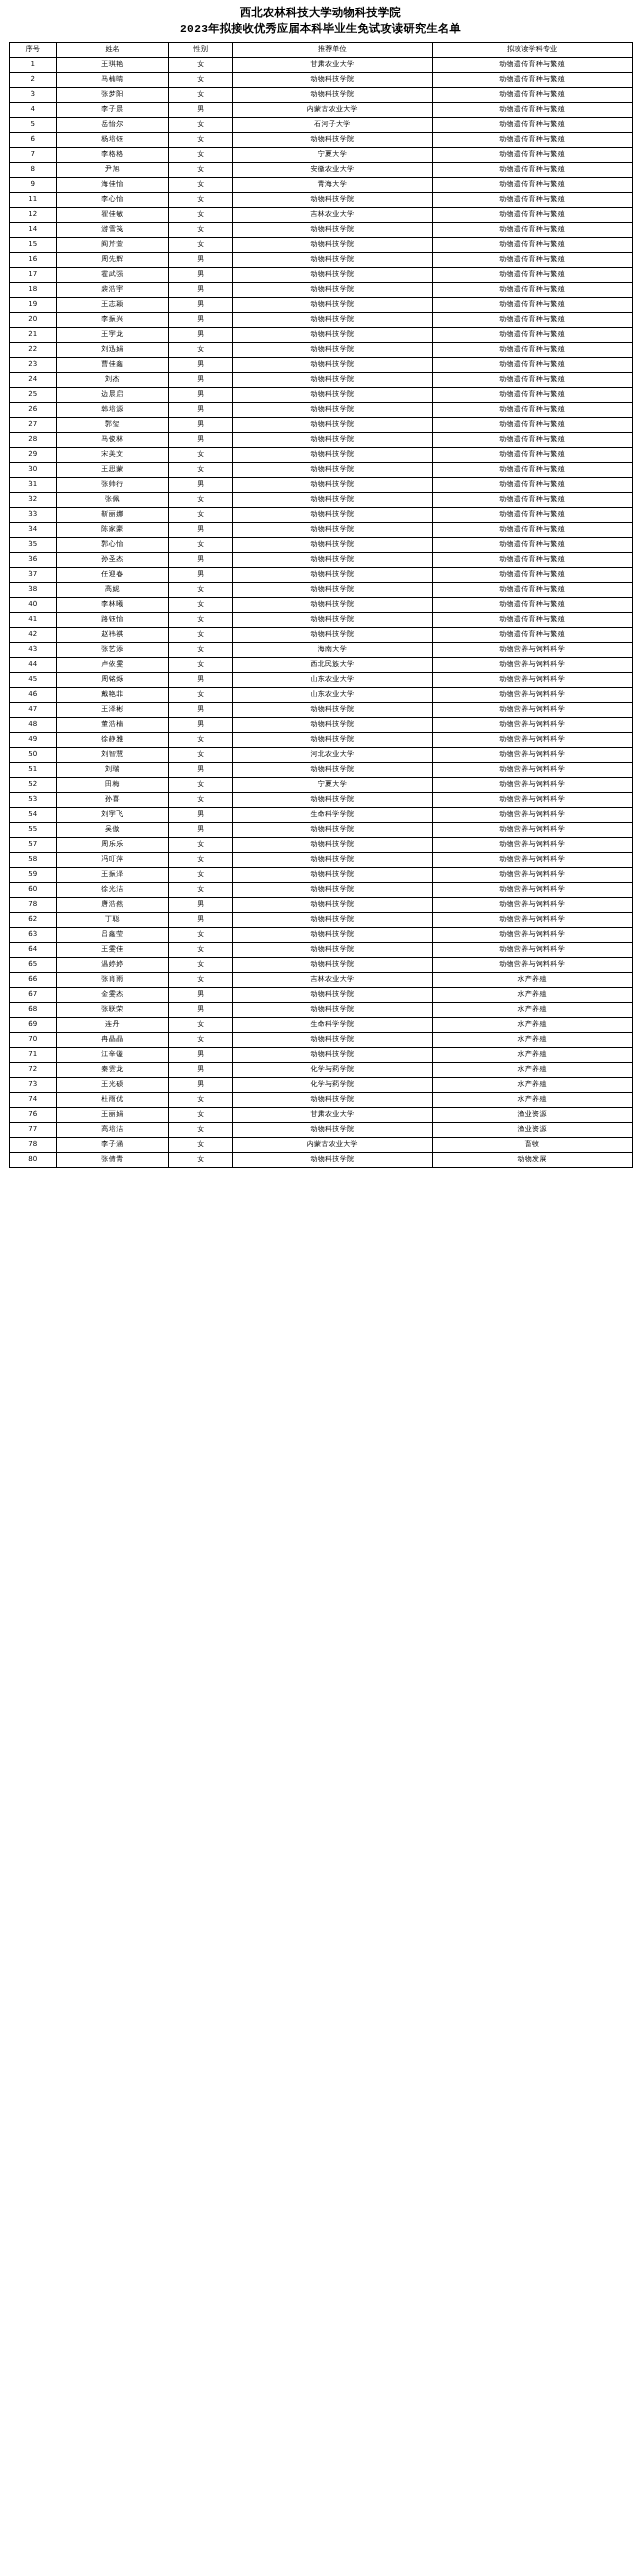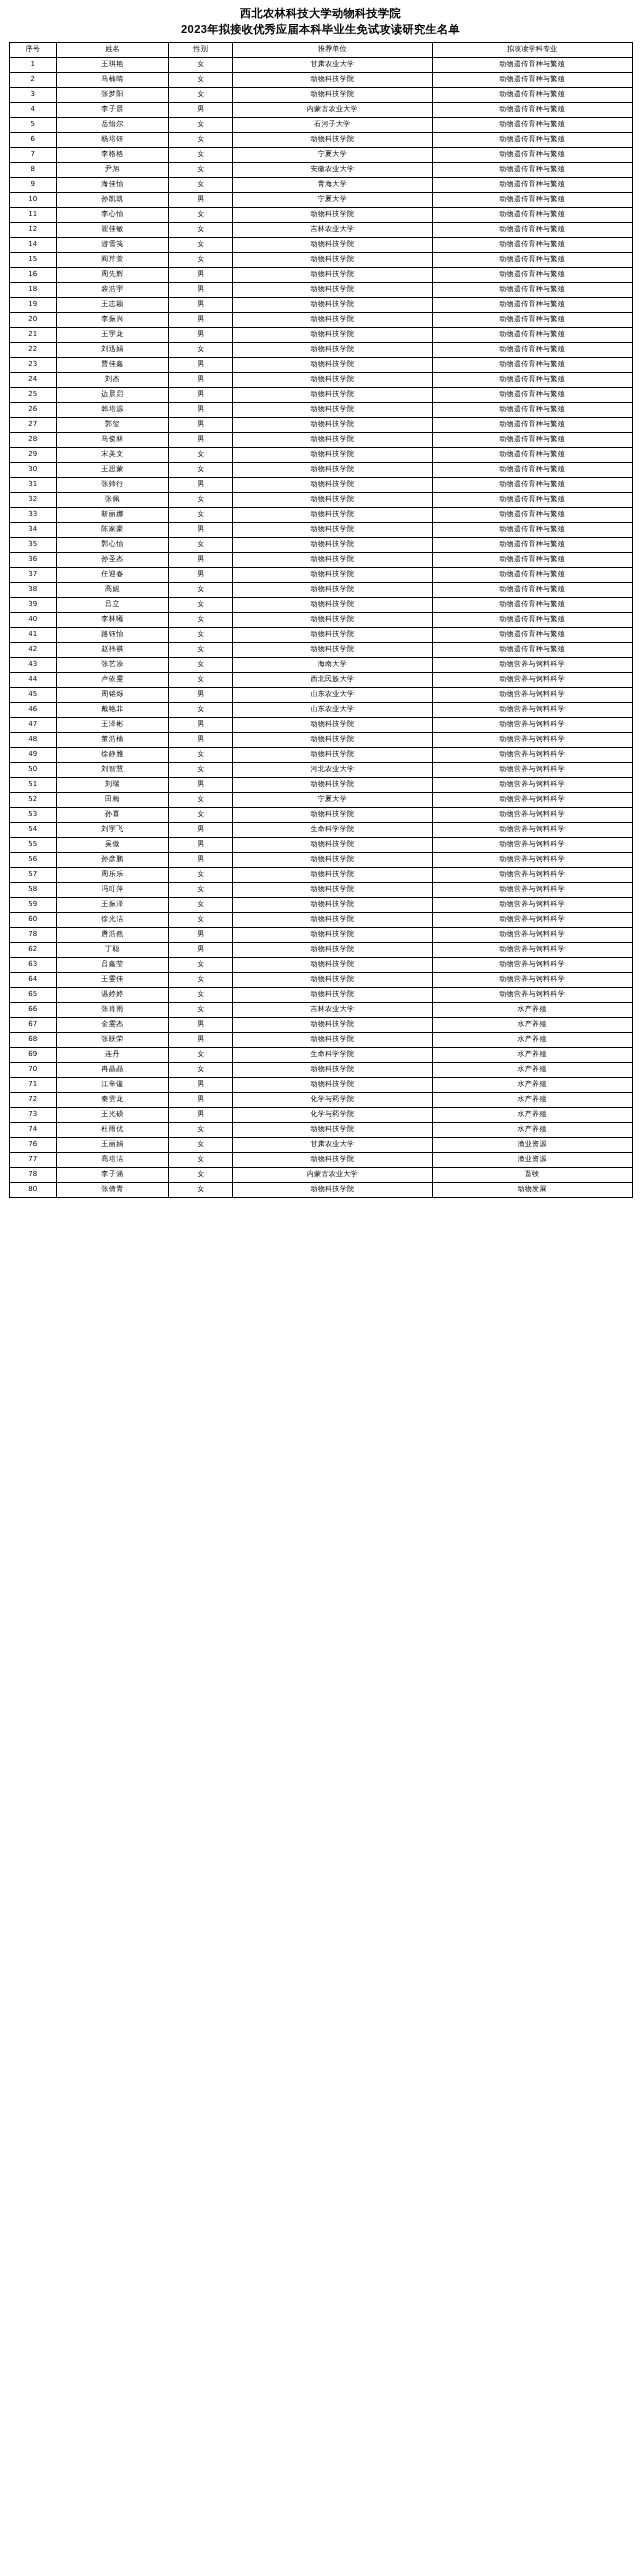--- a/index.html
+++ b/index.html
@@ -16,21 +16,21 @@
     width: 641px;
     box-sizing: border-box;
     padding: 5.3px 0 3.2px 0;
   }
   .title-block {
     text-align: center;
     margin: 0 auto 4.3px auto;
     width: 100%;
   }
   .title-line {
-    font-family: Liberation Sans, sans-serif;
+    font-family: Liberation Mono, monospace;
     font-weight: bold;
     font-size: 11.2px;
     line-height: 16px;
     letter-spacing: 0.3px;
     color: #000;
   }
   table.roster {
     border-collapse: collapse;
     width: 624px;
     margin: 0 auto;
@@ -145,27 +145,20 @@
           <td class="major">动物遗传育种与繁殖</td>
         </tr>
         <tr>
           <td class="idx">9</td>
           <td class="name">海佳怡</td>
           <td class="sex">女</td>
           <td class="unit">青海大学</td>
           <td class="major">动物遗传育种与繁殖</td>
         </tr>
         <tr>
-          <td class="idx">10</td>
-          <td class="name">孙凯凯</td>
-          <td class="sex">男</td>
-          <td class="unit">宁夏大学</td>
-          <td class="major">动物遗传育种与繁殖</td>
-        </tr>
-        <tr>
           <td class="idx">11</td>
           <td class="name">李心怡</td>
           <td class="sex">女</td>
           <td class="unit">动物科技学院</td>
           <td class="major">动物遗传育种与繁殖</td>
         </tr>
         <tr>
           <td class="idx">12</td>
           <td class="name">翟佳敏</td>
           <td class="sex">女</td>
@@ -187,20 +180,27 @@
           <td class="major">动物遗传育种与繁殖</td>
         </tr>
         <tr>
           <td class="idx">16</td>
           <td class="name">周先辉</td>
           <td class="sex">男</td>
           <td class="unit">动物科技学院</td>
           <td class="major">动物遗传育种与繁殖</td>
         </tr>
         <tr>
+          <td class="idx">17</td>
+          <td class="name">霍武强</td>
+          <td class="sex">男</td>
+          <td class="unit">动物科技学院</td>
+          <td class="major">动物遗传育种与繁殖</td>
+        </tr>
+        <tr>
           <td class="idx">18</td>
           <td class="name">裴浩宇</td>
           <td class="sex">男</td>
           <td class="unit">动物科技学院</td>
           <td class="major">动物遗传育种与繁殖</td>
         </tr>
         <tr>
           <td class="idx">19</td>
           <td class="name">王志颖</td>
           <td class="sex">男</td>
@@ -334,27 +334,20 @@
           <td class="major">动物遗传育种与繁殖</td>
         </tr>
         <tr>
           <td class="idx">38</td>
           <td class="name">高妮</td>
           <td class="sex">女</td>
           <td class="unit">动物科技学院</td>
           <td class="major">动物遗传育种与繁殖</td>
         </tr>
         <tr>
-          <td class="idx">39</td>
-          <td class="name">吕立</td>
-          <td class="sex">女</td>
-          <td class="unit">动物科技学院</td>
-          <td class="major">动物遗传育种与繁殖</td>
-        </tr>
-        <tr>
           <td class="idx">40</td>
           <td class="name">李林曦</td>
           <td class="sex">女</td>
           <td class="unit">动物科技学院</td>
           <td class="major">动物遗传育种与繁殖</td>
         </tr>
         <tr>
           <td class="idx">41</td>
           <td class="name">路钰怡</td>
           <td class="sex">女</td>
@@ -448,27 +441,20 @@
         <tr>
           <td class="idx">54</td>
           <td class="name">刘宇飞</td>
           <td class="sex">男</td>
           <td class="unit">生命科学学院</td>
           <td class="major">动物营养与饲料科学</td>
         </tr>
         <tr>
           <td class="idx">55</td>
           <td class="name">吴傲</td>
-          <td class="sex">男</td>
-          <td class="unit">动物科技学院</td>
-          <td class="major">动物营养与饲料科学</td>
-        </tr>
-        <tr>
-          <td class="idx">56</td>
-          <td class="name">孙彦鹏</td>
           <td class="sex">男</td>
           <td class="unit">动物科技学院</td>
           <td class="major">动物营养与饲料科学</td>
         </tr>
         <tr>
           <td class="idx">57</td>
           <td class="name">周乐乐</td>
           <td class="sex">女</td>
           <td class="unit">动物科技学院</td>
           <td class="major">动物营养与饲料科学</td>

